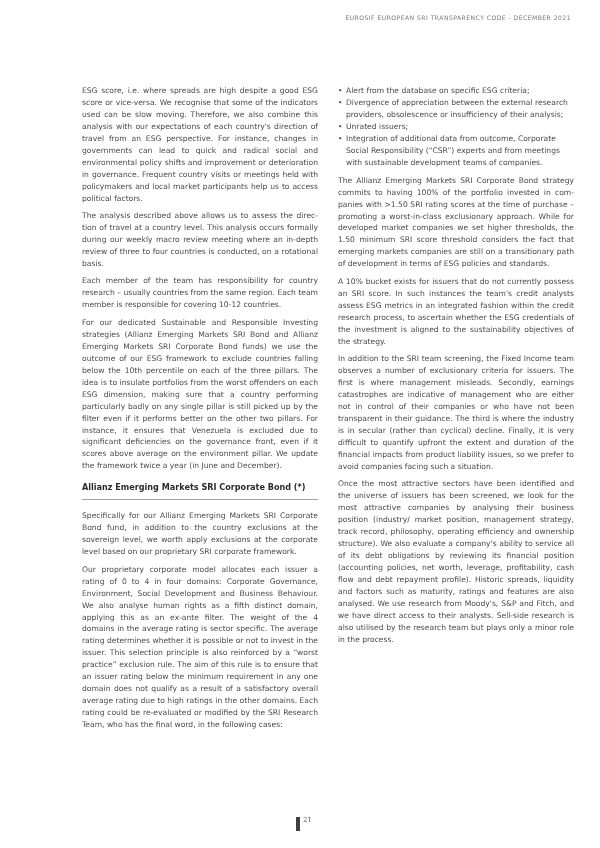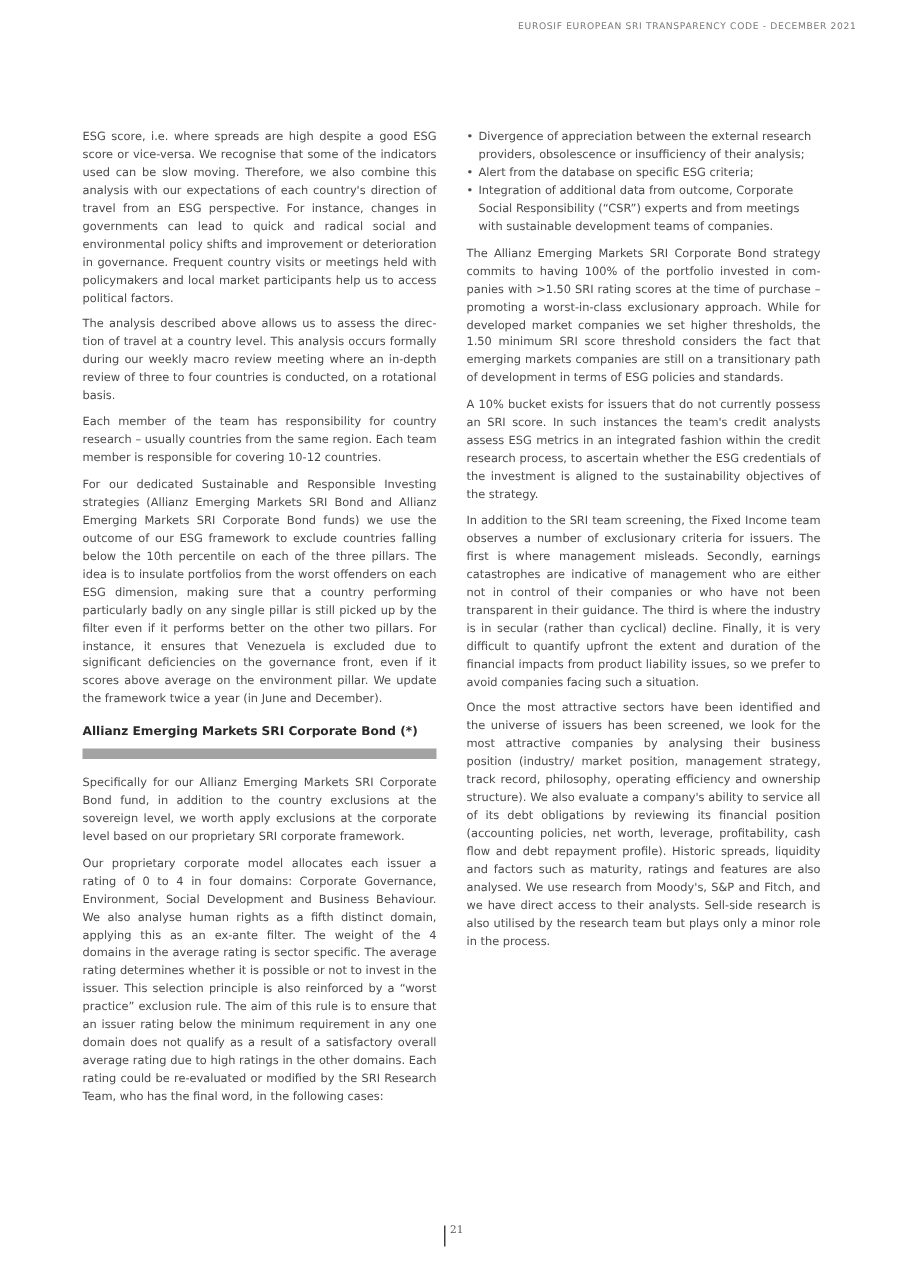--- a/index.html
+++ b/index.html
@@ -1,52 +1,53 @@
 <!DOCTYPE html>
 <html><head>
 <meta charset="utf-8">
 <style>
   html, body { margin: 0; padding: 0; background: #ffffff; }
   body { width: 600px; height: 848px; position: relative; overflow: hidden;
          font-family: "DejaVu Sans", sans-serif; color: #4a4a4a; }
   .header { position: absolute; top: 14px; right: 29px; font-size: 6.1px; letter-spacing: 0.45px;
             color: #7a7a7a; text-transform: uppercase; }
-  .col { position: absolute; top: 85px; width: 236px; font-size: 7.6px; line-height: 11.95px; }
+  .col { position: absolute; top: 85px; width: 236px; font-size: 7.6px; line-height: 11.95px; margin-left: 27px; }
   .col.left { left: 55px; }
   .col.right { left: 311px; width: 236px; }
   p { margin: 0 0 5.6px 0; text-align: justify; hyphens: manual; }
   .heading { font-weight: bold; color: #2b2b2b; font-size: 8.1px; padding-bottom: 5px;
-             border-bottom: 7px solid #a3a3a3; margin: 10px 0 10px 0; }
+             border-bottom: 1px solid #a3a3a3; margin: 10px 0 10px 0; }
   ul { list-style: none; margin: 0 0 6px 0; padding: 0; }
   ul li { position: relative; padding-left: 8px; }
   ul li::before { content: "\2022"; position: absolute; left: 0; top: 0; }
   .page-num { position: absolute; top: 817px; left: 296px; font-size: 7px; color: #555;
-              border-left: 1px solid #404040; padding-left: 3px; line-height: 14px; height: 14px;
+              border-left: 4px solid #404040; padding-left: 3px; line-height: 14px; height: 14px;
               font-family: "DejaVu Serif", serif; }
   .page-num span { position: relative; top: -4px; }
 </style>
 </head>
 <body>
 
 <div class="header">EUROSIF EUROPEAN SRI TRANSPARENCY CODE - DECEMBER 2021</div>
 
 <div class="col left">
   <p>ESG score, i.e. where spreads are high despite a good ESG score or vice-versa. We recognise that some of the indicators used can be slow moving. Therefore, we also combine this analysis with our expectations of each country's direction of travel from an ESG perspective. For instance, changes in governments can lead to quick and radical social and environmental policy shifts and improvement or deteriora­tion in governance. Frequent country visits or meetings held with policymakers and local market participants help us to access political factors.</p>
   <p>The analysis described above allows us to assess the direc­tion of travel at a country level. This analysis occurs for­mally during our weekly macro review meeting where an in-depth review of three to four countries is conducted, on a rotational basis.</p>
   <p>Each member of the team has responsibility for country research – usually countries from the same region. Each team member is responsible for covering 10-12 countries.</p>
   <p>For our dedicated Sustainable and Responsible Investing strategies (Allianz Emerging Markets SRI Bond and Allianz Emerging Markets SRI Corporate Bond funds) we use the outcome of our ESG framework to exclude countries falling below the 10th percentile on each of the three pillars. The idea is to insulate portfolios from the worst offenders on each ESG dimension, making sure that a country performing particularly badly on any single pillar is still picked up by the filter even if it performs better on the other two pillars. For instance, it ensures that Venezuela is excluded due to significant deficiencies on the governance front, even if it scores above average on the environment pillar. We update the framework twice a year (in June and December).</p>
   <div class="heading">Allianz Emerging Markets SRI Corporate Bond (*)</div>
   <p>Specifically for our Allianz Emerging Markets SRI Corporate Bond fund, in addition to the country exclusions at the sovereign level, we worth apply exclusions at the corporate level based on our proprietary SRI corporate framework.</p>
   <p>Our proprietary corporate model allocates each issuer a rating of 0 to 4 in four domains: Corporate Governance, Environment, Social Development and Business Behaviour. We also analyse human rights as a fifth distinct domain, applying this as an ex-ante filter. The weight of the 4 domains in the average rating is sector specific. The average rating determines whether it is possible or not to invest in the issuer. This selection principle is also reinforced by a “worst practice” exclusion rule. The aim of this rule is to ensure that an issuer rating below the minimum require­ment in any one domain does not qualify as a result of a satisfactory overall average rating due to high ratings in the other domains. Each rating could be re-evaluated or modified by the SRI Research Team, who has the final word, in the following cases:</p>
 </div>
 
 <div class="col right">
   <ul>
+    <li>Alert from the database on specific ESG criteria;</li>
     <li>Divergence of appreciation between the external research providers, obsolescence or insufficiency of their analysis;</li>
-    <li>Alert from the database on specific ESG criteria;</li>
+    <li>Unrated issuers;</li>
     <li>Integration of additional data from outcome, Corporate Social Responsibility (“CSR”) experts and from meetings with sustainable development teams of companies.</li>
   </ul>
   <p>The Allianz Emerging Markets SRI Corporate Bond strategy commits to having 100% of the portfolio invested in com­panies with &gt;1.50 SRI rating scores at the time of purchase – promoting a worst-in-class exclusionary approach. While for developed market companies we set higher thresholds, the 1.50 minimum SRI score threshold considers the fact that emerging markets companies are still on a transitio­nary path of development in terms of ESG policies and standards.</p>
   <p>A 10% bucket exists for issuers that do not currently possess an SRI score. In such instances the team's credit analysts assess ESG metrics in an integrated fashion within the credit research process, to ascertain whether the ESG credentials of the investment is aligned to the sustainability objectives of the strategy.</p>
   <p>In addition to the SRI team screening, the Fixed Income team observes a number of exclusionary criteria for issuers. The first is where management misleads. Secondly, earnings catastrophes are indicative of management who are either not in control of their companies or who have not been transparent in their guidance. The third is where the industry is in secular (rather than cyclical) decline. Finally, it is very difficult to quantify upfront the extent and duration of the financial impacts from product liability issues, so we prefer to avoid companies facing such a situation.</p>
   <p>Once the most attractive sectors have been identified and the universe of issuers has been screened, we look for the most attractive companies by analysing their business position (industry/ market position, management strategy, track record, philosophy, operating efficiency and ownership structure). We also evaluate a company's ability to service all of its debt obligations by reviewing its financial position (accounting policies, net worth, leverage, profitability, cash flow and debt repayment profile). Historic spreads, liqui­dity and factors such as maturity, ratings and features are also analysed. We use research from Moody's, S&amp;P and Fitch, and we have direct access to their analysts. Sell-side research is also utilised by the research team but plays only a minor role in the process.</p>
 </div>
 
 <div class="page-num">
   <span>21</span>

